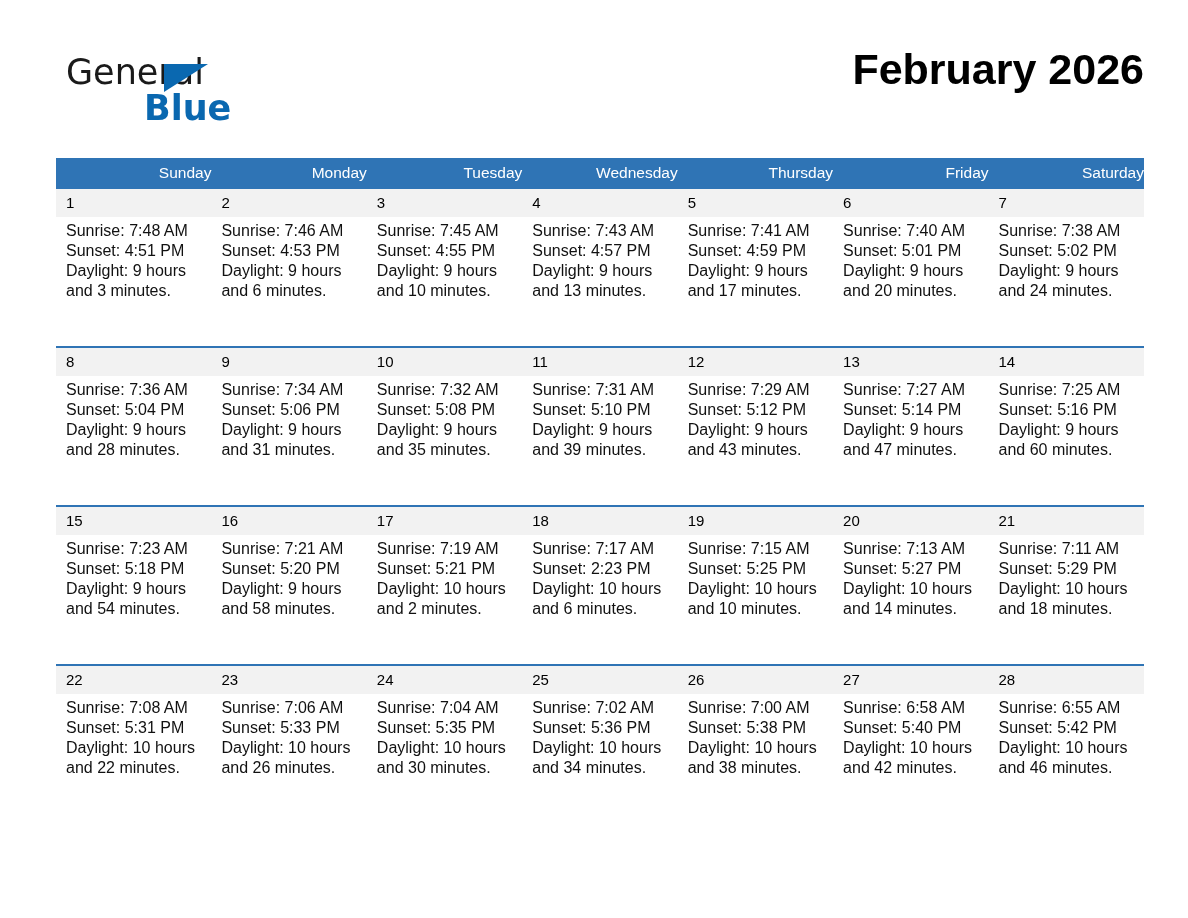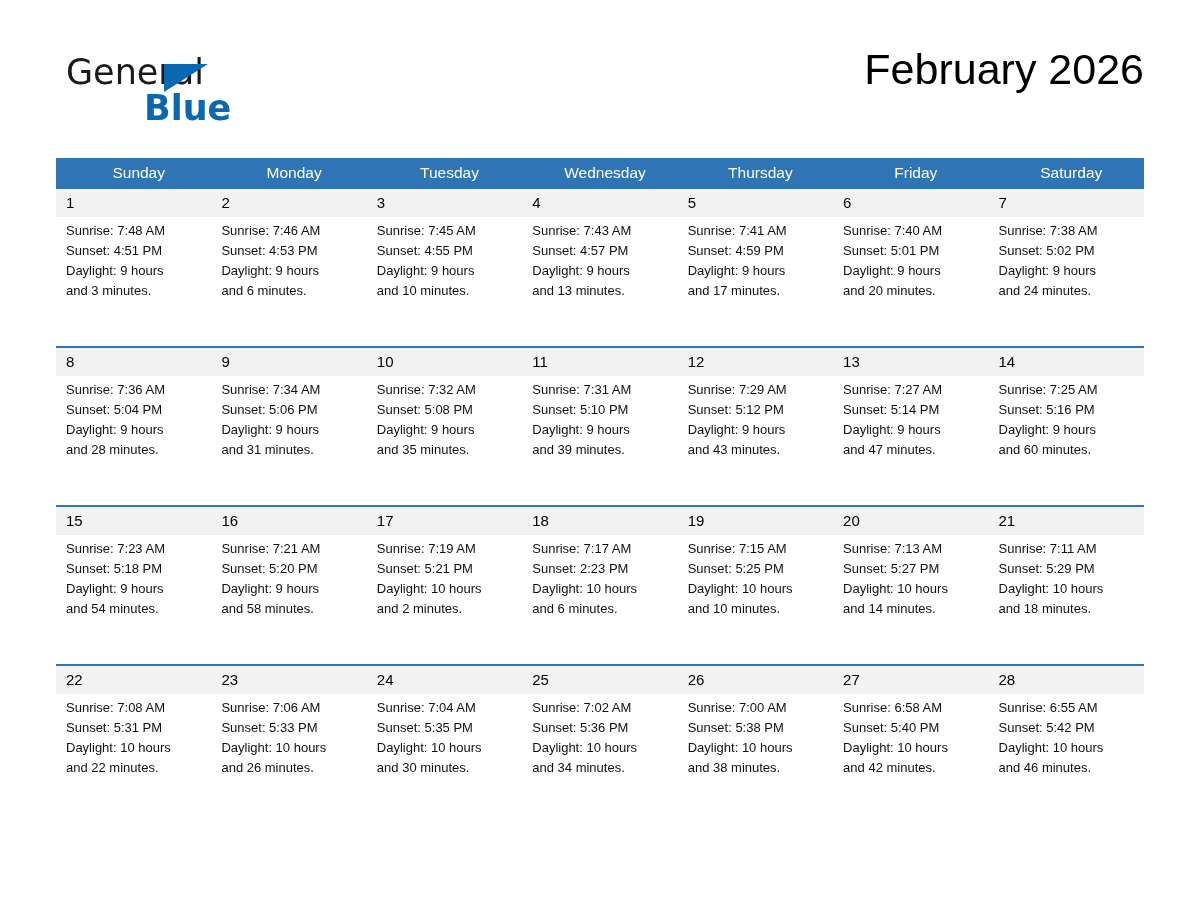--- a/index.html
+++ b/index.html
@@ -70,21 +70,21 @@
 
   .titles {
     position: absolute;
     right: 0;
     top: 0;
     text-align: right;
   }
   .month-title {
     font-size: 43px;
     line-height: 54px;
-    font-weight: 400;
+    font-weight: 700;
     color: #000000;
     white-space: nowrap;
   }
   .location {
     font-size: 23px;
     line-height: 30px;
     font-weight: 400;
     color: #000000;
     white-space: nowrap;
     margin-top: 2px;
@@ -100,21 +100,21 @@
   table.cal {
     width: 1088px;
     border-collapse: collapse;
     table-layout: fixed;
   }
   table.cal th {
     background: #2f74b5;
     color: #ffffff;
     font-size: 15.5px;
     font-weight: 400;
-    text-align: center;
+    text-align: right;
     padding: 6px 0 7px 10px;
     height: 20px;
     box-sizing: border-box;
   }
   .wk-spacer td {
     height: 45px;
     border: none;
     padding: 0;
     background: #ffffff;
   }
@@ -130,21 +130,21 @@
   }
   .daynum {
     background: #f2f2f2;
     font-size: 15px;
     line-height: 20px;
     padding: 4px 0 4px 10px;
     color: #000000;
   }
   .info {
     padding: 4px 8px 0 10px;
-    font-size: 13px;
+    font-size: 16px;
     line-height: 20px;
     color: #111111;
   }
   .info div {
     white-space: nowrap;
   }
 </style>
 </head>
 <body>
 

